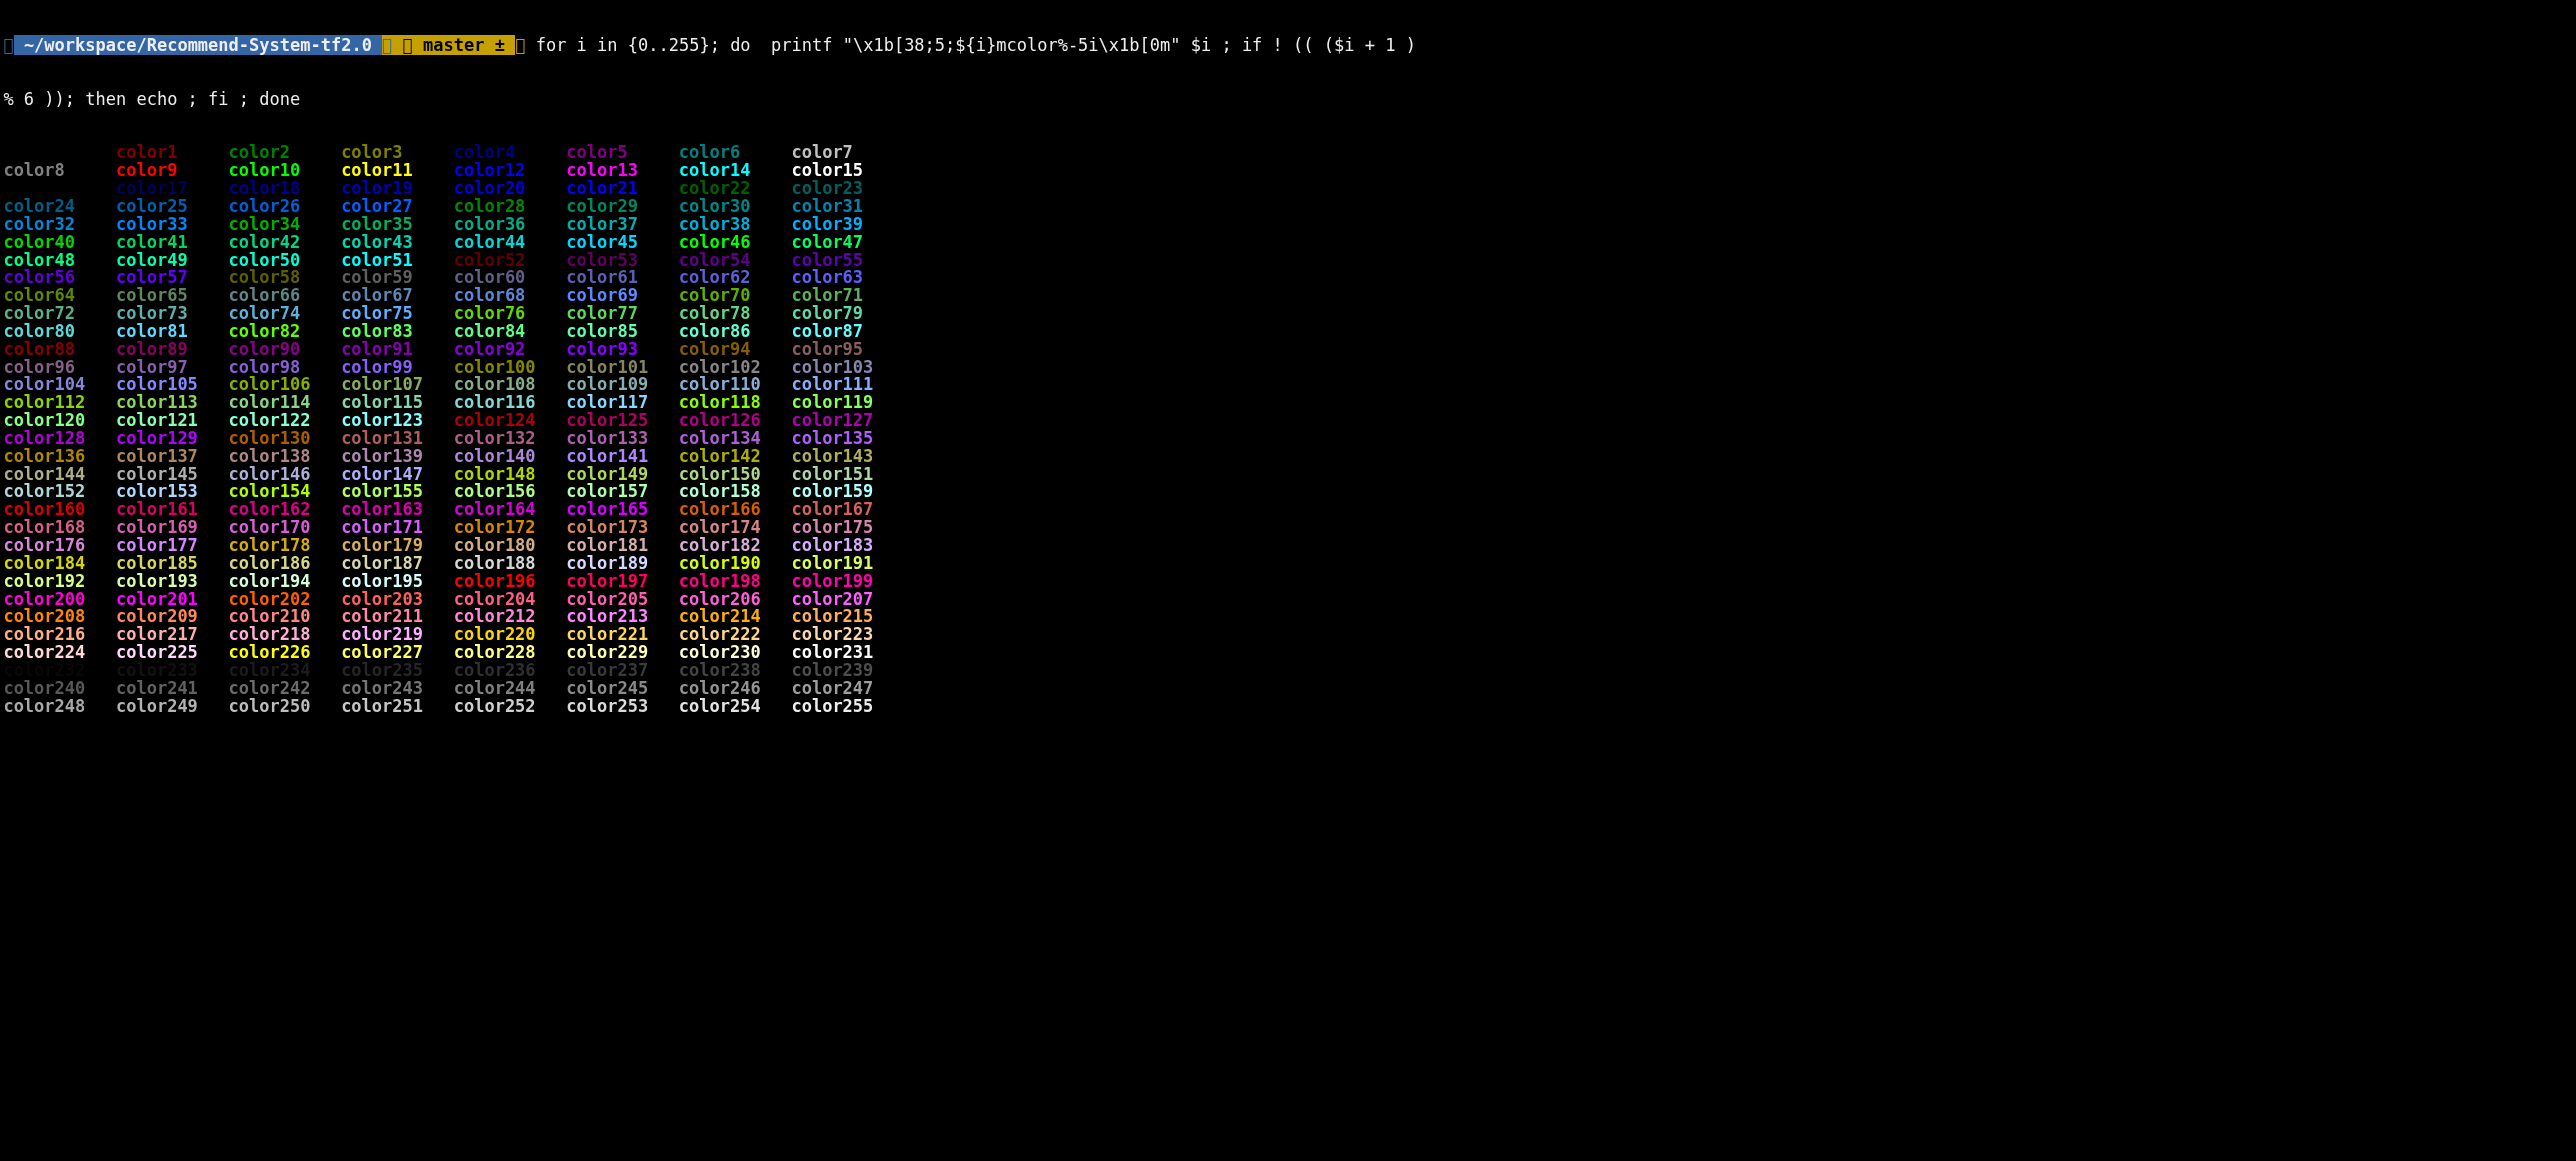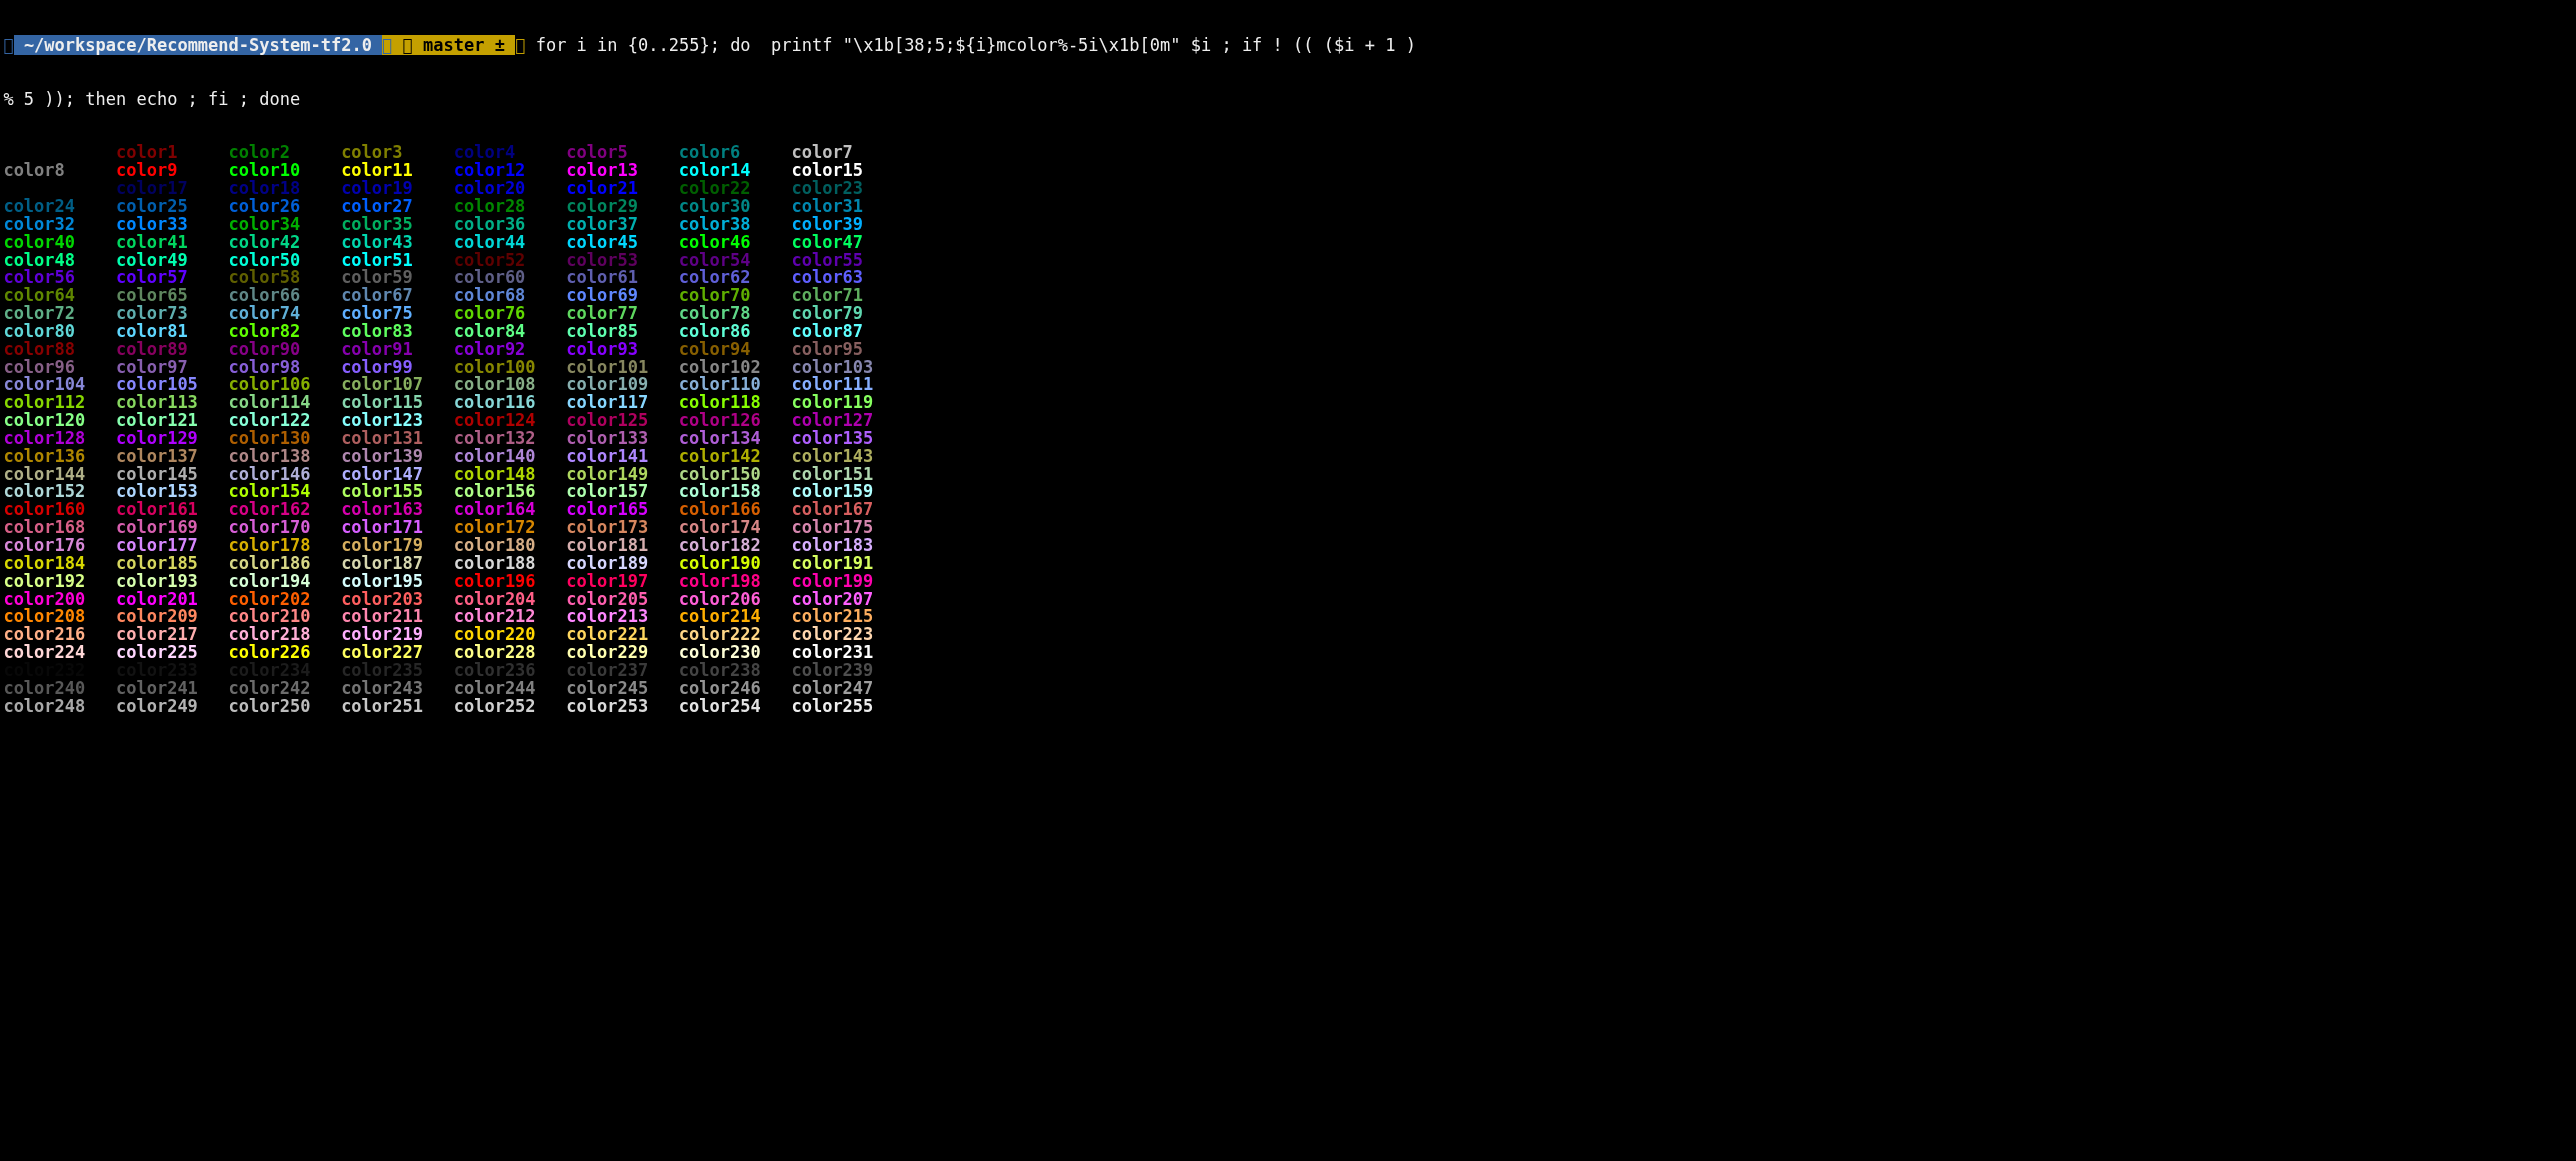--- a/index.html
+++ b/index.html
@@ -31,16 +31,16 @@
     width: 11ch;
     font-weight: bold;
   }
   .row { white-space: pre; }
 </style>
 </head>
 <body>
 
 <div class="term">
   <div class="row"><span class="prompt-seg seg-path-arrow"></span><span class="prompt-seg seg-path"> ~/workspace/Recommend-System-tf2.0 </span><span class="prompt-seg seg-path-end"></span><span class="prompt-seg seg-git"> ⎇ master ± </span><span class="prompt-seg seg-git-end"></span><span class="cmd"> for i in {0..255}; do  printf "\x1b[38;5;${i}mcolor%-5i\x1b[0m" $i ; if ! (( ($i + 1 )</span></div>
-  <div class="row cmd">% 5 )); then echo ; fi ; done</div>
+  <div class="row cmd">% 6 )); then echo ; fi ; done</div>
   <div id="grid"><div class="row"><span class="cell" style="color: rgb(0, 0, 0);">color0</span><span class="cell" style="color: rgb(128, 0, 0);">color1</span><span class="cell" style="color: rgb(0, 128, 0);">color2</span><span class="cell" style="color: rgb(128, 128, 0);">color3</span><span class="cell" style="color: rgb(0, 0, 128);">color4</span><span class="cell" style="color: rgb(128, 0, 128);">color5</span><span class="cell" style="color: rgb(0, 128, 128);">color6</span><span class="cell" style="color: rgb(192, 192, 192);">color7</span></div><div class="row"><span class="cell" style="color: rgb(128, 128, 128);">color8</span><span class="cell" style="color: rgb(255, 0, 0);">color9</span><span class="cell" style="color: rgb(0, 255, 0);">color10</span><span class="cell" style="color: rgb(255, 255, 0);">color11</span><span class="cell" style="color: rgb(0, 0, 255);">color12</span><span class="cell" style="color: rgb(255, 0, 255);">color13</span><span class="cell" style="color: rgb(0, 255, 255);">color14</span><span class="cell" style="color: rgb(255, 255, 255);">color15</span></div><div class="row"><span class="cell" style="color: rgb(0, 0, 0);">color16</span><span class="cell" style="color: rgb(0, 0, 95);">color17</span><span class="cell" style="color: rgb(0, 0, 135);">color18</span><span class="cell" style="color: rgb(0, 0, 175);">color19</span><span class="cell" style="color: rgb(0, 0, 215);">color20</span><span class="cell" style="color: rgb(0, 0, 255);">color21</span><span class="cell" style="color: rgb(0, 95, 0);">color22</span><span class="cell" style="color: rgb(0, 95, 95);">color23</span></div><div class="row"><span class="cell" style="color: rgb(0, 95, 135);">color24</span><span class="cell" style="color: rgb(0, 95, 175);">color25</span><span class="cell" style="color: rgb(0, 95, 215);">color26</span><span class="cell" style="color: rgb(0, 95, 255);">color27</span><span class="cell" style="color: rgb(0, 135, 0);">color28</span><span class="cell" style="color: rgb(0, 135, 95);">color29</span><span class="cell" style="color: rgb(0, 135, 135);">color30</span><span class="cell" style="color: rgb(0, 135, 175);">color31</span></div><div class="row"><span class="cell" style="color: rgb(0, 135, 215);">color32</span><span class="cell" style="color: rgb(0, 135, 255);">color33</span><span class="cell" style="color: rgb(0, 175, 0);">color34</span><span class="cell" style="color: rgb(0, 175, 95);">color35</span><span class="cell" style="color: rgb(0, 175, 135);">color36</span><span class="cell" style="color: rgb(0, 175, 175);">color37</span><span class="cell" style="color: rgb(0, 175, 215);">color38</span><span class="cell" style="color: rgb(0, 175, 255);">color39</span></div><div class="row"><span class="cell" style="color: rgb(0, 215, 0);">color40</span><span class="cell" style="color: rgb(0, 215, 95);">color41</span><span class="cell" style="color: rgb(0, 215, 135);">color42</span><span class="cell" style="color: rgb(0, 215, 175);">color43</span><span class="cell" style="color: rgb(0, 215, 215);">color44</span><span class="cell" style="color: rgb(0, 215, 255);">color45</span><span class="cell" style="color: rgb(0, 255, 0);">color46</span><span class="cell" style="color: rgb(0, 255, 95);">color47</span></div><div class="row"><span class="cell" style="color: rgb(0, 255, 135);">color48</span><span class="cell" style="color: rgb(0, 255, 175);">color49</span><span class="cell" style="color: rgb(0, 255, 215);">color50</span><span class="cell" style="color: rgb(0, 255, 255);">color51</span><span class="cell" style="color: rgb(95, 0, 0);">color52</span><span class="cell" style="color: rgb(95, 0, 95);">color53</span><span class="cell" style="color: rgb(95, 0, 135);">color54</span><span class="cell" style="color: rgb(95, 0, 175);">color55</span></div><div class="row"><span class="cell" style="color: rgb(95, 0, 215);">color56</span><span class="cell" style="color: rgb(95, 0, 255);">color57</span><span class="cell" style="color: rgb(95, 95, 0);">color58</span><span class="cell" style="color: rgb(95, 95, 95);">color59</span><span class="cell" style="color: rgb(95, 95, 135);">color60</span><span class="cell" style="color: rgb(95, 95, 175);">color61</span><span class="cell" style="color: rgb(95, 95, 215);">color62</span><span class="cell" style="color: rgb(95, 95, 255);">color63</span></div><div class="row"><span class="cell" style="color: rgb(95, 135, 0);">color64</span><span class="cell" style="color: rgb(95, 135, 95);">color65</span><span class="cell" style="color: rgb(95, 135, 135);">color66</span><span class="cell" style="color: rgb(95, 135, 175);">color67</span><span class="cell" style="color: rgb(95, 135, 215);">color68</span><span class="cell" style="color: rgb(95, 135, 255);">color69</span><span class="cell" style="color: rgb(95, 175, 0);">color70</span><span class="cell" style="color: rgb(95, 175, 95);">color71</span></div><div class="row"><span class="cell" style="color: rgb(95, 175, 135);">color72</span><span class="cell" style="color: rgb(95, 175, 175);">color73</span><span class="cell" style="color: rgb(95, 175, 215);">color74</span><span class="cell" style="color: rgb(95, 175, 255);">color75</span><span class="cell" style="color: rgb(95, 215, 0);">color76</span><span class="cell" style="color: rgb(95, 215, 95);">color77</span><span class="cell" style="color: rgb(95, 215, 135);">color78</span><span class="cell" style="color: rgb(95, 215, 175);">color79</span></div><div class="row"><span class="cell" style="color: rgb(95, 215, 215);">color80</span><span class="cell" style="color: rgb(95, 215, 255);">color81</span><span class="cell" style="color: rgb(95, 255, 0);">color82</span><span class="cell" style="color: rgb(95, 255, 95);">color83</span><span class="cell" style="color: rgb(95, 255, 135);">color84</span><span class="cell" style="color: rgb(95, 255, 175);">color85</span><span class="cell" style="color: rgb(95, 255, 215);">color86</span><span class="cell" style="color: rgb(95, 255, 255);">color87</span></div><div class="row"><span class="cell" style="color: rgb(135, 0, 0);">color88</span><span class="cell" style="color: rgb(135, 0, 95);">color89</span><span class="cell" style="color: rgb(135, 0, 135);">color90</span><span class="cell" style="color: rgb(135, 0, 175);">color91</span><span class="cell" style="color: rgb(135, 0, 215);">color92</span><span class="cell" style="color: rgb(135, 0, 255);">color93</span><span class="cell" style="color: rgb(135, 95, 0);">color94</span><span class="cell" style="color: rgb(135, 95, 95);">color95</span></div><div class="row"><span class="cell" style="color: rgb(135, 95, 135);">color96</span><span class="cell" style="color: rgb(135, 95, 175);">color97</span><span class="cell" style="color: rgb(135, 95, 215);">color98</span><span class="cell" style="color: rgb(135, 95, 255);">color99</span><span class="cell" style="color: rgb(135, 135, 0);">color100</span><span class="cell" style="color: rgb(135, 135, 95);">color101</span><span class="cell" style="color: rgb(135, 135, 135);">color102</span><span class="cell" style="color: rgb(135, 135, 175);">color103</span></div><div class="row"><span class="cell" style="color: rgb(135, 135, 215);">color104</span><span class="cell" style="color: rgb(135, 135, 255);">color105</span><span class="cell" style="color: rgb(135, 175, 0);">color106</span><span class="cell" style="color: rgb(135, 175, 95);">color107</span><span class="cell" style="color: rgb(135, 175, 135);">color108</span><span class="cell" style="color: rgb(135, 175, 175);">color109</span><span class="cell" style="color: rgb(135, 175, 215);">color110</span><span class="cell" style="color: rgb(135, 175, 255);">color111</span></div><div class="row"><span class="cell" style="color: rgb(135, 215, 0);">color112</span><span class="cell" style="color: rgb(135, 215, 95);">color113</span><span class="cell" style="color: rgb(135, 215, 135);">color114</span><span class="cell" style="color: rgb(135, 215, 175);">color115</span><span class="cell" style="color: rgb(135, 215, 215);">color116</span><span class="cell" style="color: rgb(135, 215, 255);">color117</span><span class="cell" style="color: rgb(135, 255, 0);">color118</span><span class="cell" style="color: rgb(135, 255, 95);">color119</span></div><div class="row"><span class="cell" style="color: rgb(135, 255, 135);">color120</span><span class="cell" style="color: rgb(135, 255, 175);">color121</span><span class="cell" style="color: rgb(135, 255, 215);">color122</span><span class="cell" style="color: rgb(135, 255, 255);">color123</span><span class="cell" style="color: rgb(175, 0, 0);">color124</span><span class="cell" style="color: rgb(175, 0, 95);">color125</span><span class="cell" style="color: rgb(175, 0, 135);">color126</span><span class="cell" style="color: rgb(175, 0, 175);">color127</span></div><div class="row"><span class="cell" style="color: rgb(175, 0, 215);">color128</span><span class="cell" style="color: rgb(175, 0, 255);">color129</span><span class="cell" style="color: rgb(175, 95, 0);">color130</span><span class="cell" style="color: rgb(175, 95, 95);">color131</span><span class="cell" style="color: rgb(175, 95, 135);">color132</span><span class="cell" style="color: rgb(175, 95, 175);">color133</span><span class="cell" style="color: rgb(175, 95, 215);">color134</span><span class="cell" style="color: rgb(175, 95, 255);">color135</span></div><div class="row"><span class="cell" style="color: rgb(175, 135, 0);">color136</span><span class="cell" style="color: rgb(175, 135, 95);">color137</span><span class="cell" style="color: rgb(175, 135, 135);">color138</span><span class="cell" style="color: rgb(175, 135, 175);">color139</span><span class="cell" style="color: rgb(175, 135, 215);">color140</span><span class="cell" style="color: rgb(175, 135, 255);">color141</span><span class="cell" style="color: rgb(175, 175, 0);">color142</span><span class="cell" style="color: rgb(175, 175, 95);">color143</span></div><div class="row"><span class="cell" style="color: rgb(175, 175, 135);">color144</span><span class="cell" style="color: rgb(175, 175, 175);">color145</span><span class="cell" style="color: rgb(175, 175, 215);">color146</span><span class="cell" style="color: rgb(175, 175, 255);">color147</span><span class="cell" style="color: rgb(175, 215, 0);">color148</span><span class="cell" style="color: rgb(175, 215, 95);">color149</span><span class="cell" style="color: rgb(175, 215, 135);">color150</span><span class="cell" style="color: rgb(175, 215, 175);">color151</span></div><div class="row"><span class="cell" style="color: rgb(175, 215, 215);">color152</span><span class="cell" style="color: rgb(175, 215, 255);">color153</span><span class="cell" style="color: rgb(175, 255, 0);">color154</span><span class="cell" style="color: rgb(175, 255, 95);">color155</span><span class="cell" style="color: rgb(175, 255, 135);">color156</span><span class="cell" style="color: rgb(175, 255, 175);">color157</span><span class="cell" style="color: rgb(175, 255, 215);">color158</span><span class="cell" style="color: rgb(175, 255, 255);">color159</span></div><div class="row"><span class="cell" style="color: rgb(215, 0, 0);">color160</span><span class="cell" style="color: rgb(215, 0, 95);">color161</span><span class="cell" style="color: rgb(215, 0, 135);">color162</span><span class="cell" style="color: rgb(215, 0, 175);">color163</span><span class="cell" style="color: rgb(215, 0, 215);">color164</span><span class="cell" style="color: rgb(215, 0, 255);">color165</span><span class="cell" style="color: rgb(215, 95, 0);">color166</span><span class="cell" style="color: rgb(215, 95, 95);">color167</span></div><div class="row"><span class="cell" style="color: rgb(215, 95, 135);">color168</span><span class="cell" style="color: rgb(215, 95, 175);">color169</span><span class="cell" style="color: rgb(215, 95, 215);">color170</span><span class="cell" style="color: rgb(215, 95, 255);">color171</span><span class="cell" style="color: rgb(215, 135, 0);">color172</span><span class="cell" style="color: rgb(215, 135, 95);">color173</span><span class="cell" style="color: rgb(215, 135, 135);">color174</span><span class="cell" style="color: rgb(215, 135, 175);">color175</span></div><div class="row"><span class="cell" style="color: rgb(215, 135, 215);">color176</span><span class="cell" style="color: rgb(215, 135, 255);">color177</span><span class="cell" style="color: rgb(215, 175, 0);">color178</span><span class="cell" style="color: rgb(215, 175, 95);">color179</span><span class="cell" style="color: rgb(215, 175, 135);">color180</span><span class="cell" style="color: rgb(215, 175, 175);">color181</span><span class="cell" style="color: rgb(215, 175, 215);">color182</span><span class="cell" style="color: rgb(215, 175, 255);">color183</span></div><div class="row"><span class="cell" style="color: rgb(215, 215, 0);">color184</span><span class="cell" style="color: rgb(215, 215, 95);">color185</span><span class="cell" style="color: rgb(215, 215, 135);">color186</span><span class="cell" style="color: rgb(215, 215, 175);">color187</span><span class="cell" style="color: rgb(215, 215, 215);">color188</span><span class="cell" style="color: rgb(215, 215, 255);">color189</span><span class="cell" style="color: rgb(215, 255, 0);">color190</span><span class="cell" style="color: rgb(215, 255, 95);">color191</span></div><div class="row"><span class="cell" style="color: rgb(215, 255, 135);">color192</span><span class="cell" style="color: rgb(215, 255, 175);">color193</span><span class="cell" style="color: rgb(215, 255, 215);">color194</span><span class="cell" style="color: rgb(215, 255, 255);">color195</span><span class="cell" style="color: rgb(255, 0, 0);">color196</span><span class="cell" style="color: rgb(255, 0, 95);">color197</span><span class="cell" style="color: rgb(255, 0, 135);">color198</span><span class="cell" style="color: rgb(255, 0, 175);">color199</span></div><div class="row"><span class="cell" style="color: rgb(255, 0, 215);">color200</span><span class="cell" style="color: rgb(255, 0, 255);">color201</span><span class="cell" style="color: rgb(255, 95, 0);">color202</span><span class="cell" style="color: rgb(255, 95, 95);">color203</span><span class="cell" style="color: rgb(255, 95, 135);">color204</span><span class="cell" style="color: rgb(255, 95, 175);">color205</span><span class="cell" style="color: rgb(255, 95, 215);">color206</span><span class="cell" style="color: rgb(255, 95, 255);">color207</span></div><div class="row"><span class="cell" style="color: rgb(255, 135, 0);">color208</span><span class="cell" style="color: rgb(255, 135, 95);">color209</span><span class="cell" style="color: rgb(255, 135, 135);">color210</span><span class="cell" style="color: rgb(255, 135, 175);">color211</span><span class="cell" style="color: rgb(255, 135, 215);">color212</span><span class="cell" style="color: rgb(255, 135, 255);">color213</span><span class="cell" style="color: rgb(255, 175, 0);">color214</span><span class="cell" style="color: rgb(255, 175, 95);">color215</span></div><div class="row"><span class="cell" style="color: rgb(255, 175, 135);">color216</span><span class="cell" style="color: rgb(255, 175, 175);">color217</span><span class="cell" style="color: rgb(255, 175, 215);">color218</span><span class="cell" style="color: rgb(255, 175, 255);">color219</span><span class="cell" style="color: rgb(255, 215, 0);">color220</span><span class="cell" style="color: rgb(255, 215, 95);">color221</span><span class="cell" style="color: rgb(255, 215, 135);">color222</span><span class="cell" style="color: rgb(255, 215, 175);">color223</span></div><div class="row"><span class="cell" style="color: rgb(255, 215, 215);">color224</span><span class="cell" style="color: rgb(255, 215, 255);">color225</span><span class="cell" style="color: rgb(255, 255, 0);">color226</span><span class="cell" style="color: rgb(255, 255, 95);">color227</span><span class="cell" style="color: rgb(255, 255, 135);">color228</span><span class="cell" style="color: rgb(255, 255, 175);">color229</span><span class="cell" style="color: rgb(255, 255, 215);">color230</span><span class="cell" style="color: rgb(255, 255, 255);">color231</span></div><div class="row"><span class="cell" style="color: rgb(8, 8, 8);">color232</span><span class="cell" style="color: rgb(18, 18, 18);">color233</span><span class="cell" style="color: rgb(28, 28, 28);">color234</span><span class="cell" style="color: rgb(38, 38, 38);">color235</span><span class="cell" style="color: rgb(48, 48, 48);">color236</span><span class="cell" style="color: rgb(58, 58, 58);">color237</span><span class="cell" style="color: rgb(68, 68, 68);">color238</span><span class="cell" style="color: rgb(78, 78, 78);">color239</span></div><div class="row"><span class="cell" style="color: rgb(88, 88, 88);">color240</span><span class="cell" style="color: rgb(98, 98, 98);">color241</span><span class="cell" style="color: rgb(108, 108, 108);">color242</span><span class="cell" style="color: rgb(118, 118, 118);">color243</span><span class="cell" style="color: rgb(128, 128, 128);">color244</span><span class="cell" style="color: rgb(138, 138, 138);">color245</span><span class="cell" style="color: rgb(148, 148, 148);">color246</span><span class="cell" style="color: rgb(158, 158, 158);">color247</span></div><div class="row"><span class="cell" style="color: rgb(168, 168, 168);">color248</span><span class="cell" style="color: rgb(178, 178, 178);">color249</span><span class="cell" style="color: rgb(188, 188, 188);">color250</span><span class="cell" style="color: rgb(198, 198, 198);">color251</span><span class="cell" style="color: rgb(208, 208, 208);">color252</span><span class="cell" style="color: rgb(218, 218, 218);">color253</span><span class="cell" style="color: rgb(228, 228, 228);">color254</span><span class="cell" style="color: rgb(238, 238, 238);">color255</span></div></div>
 </div>
 
 
 </body></html>

